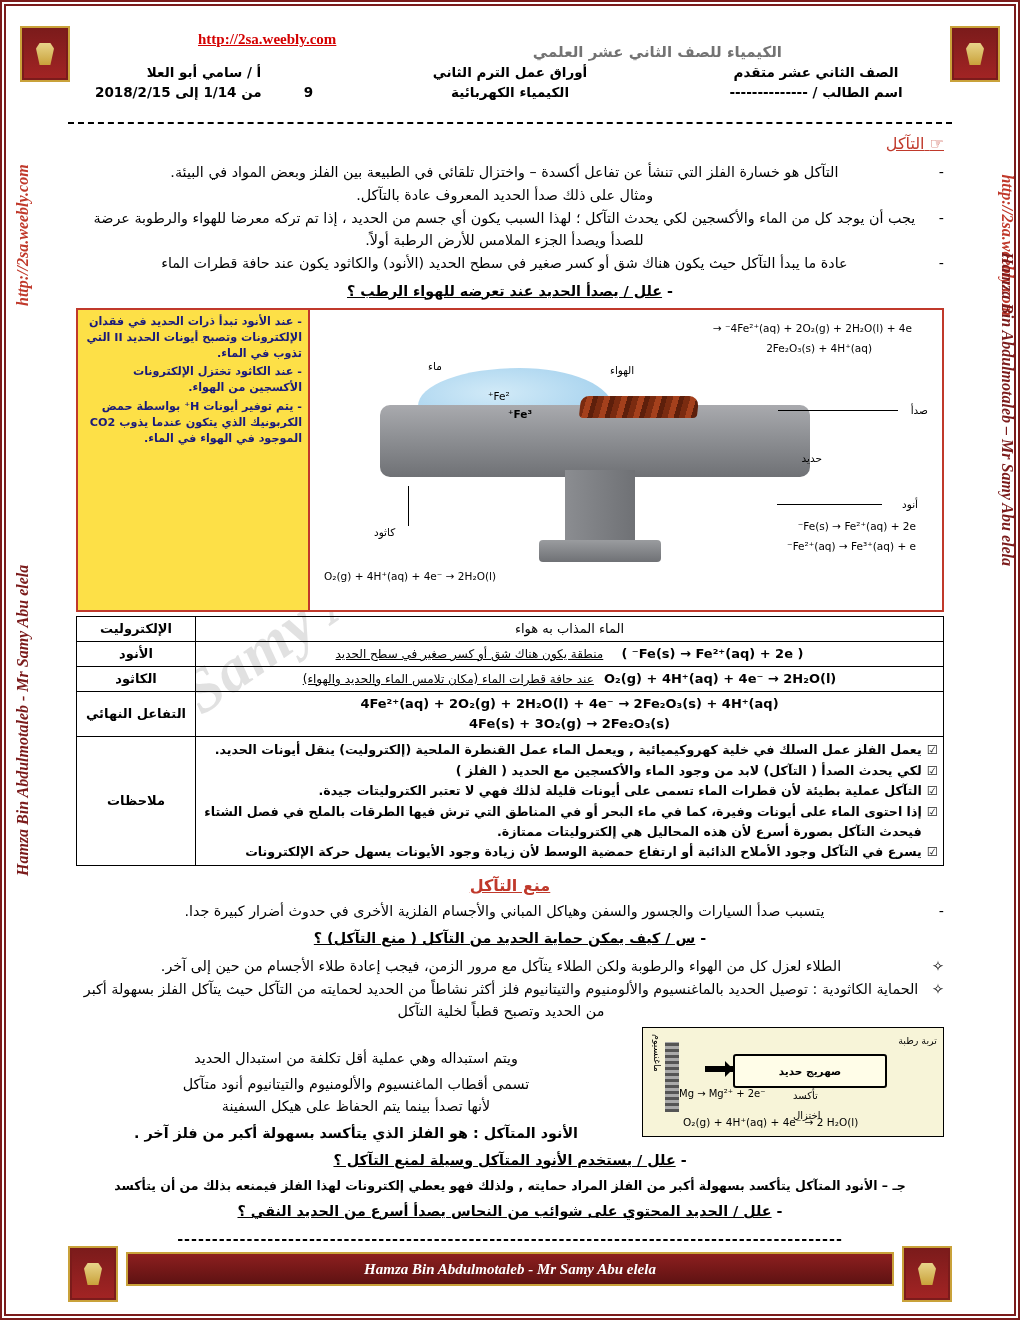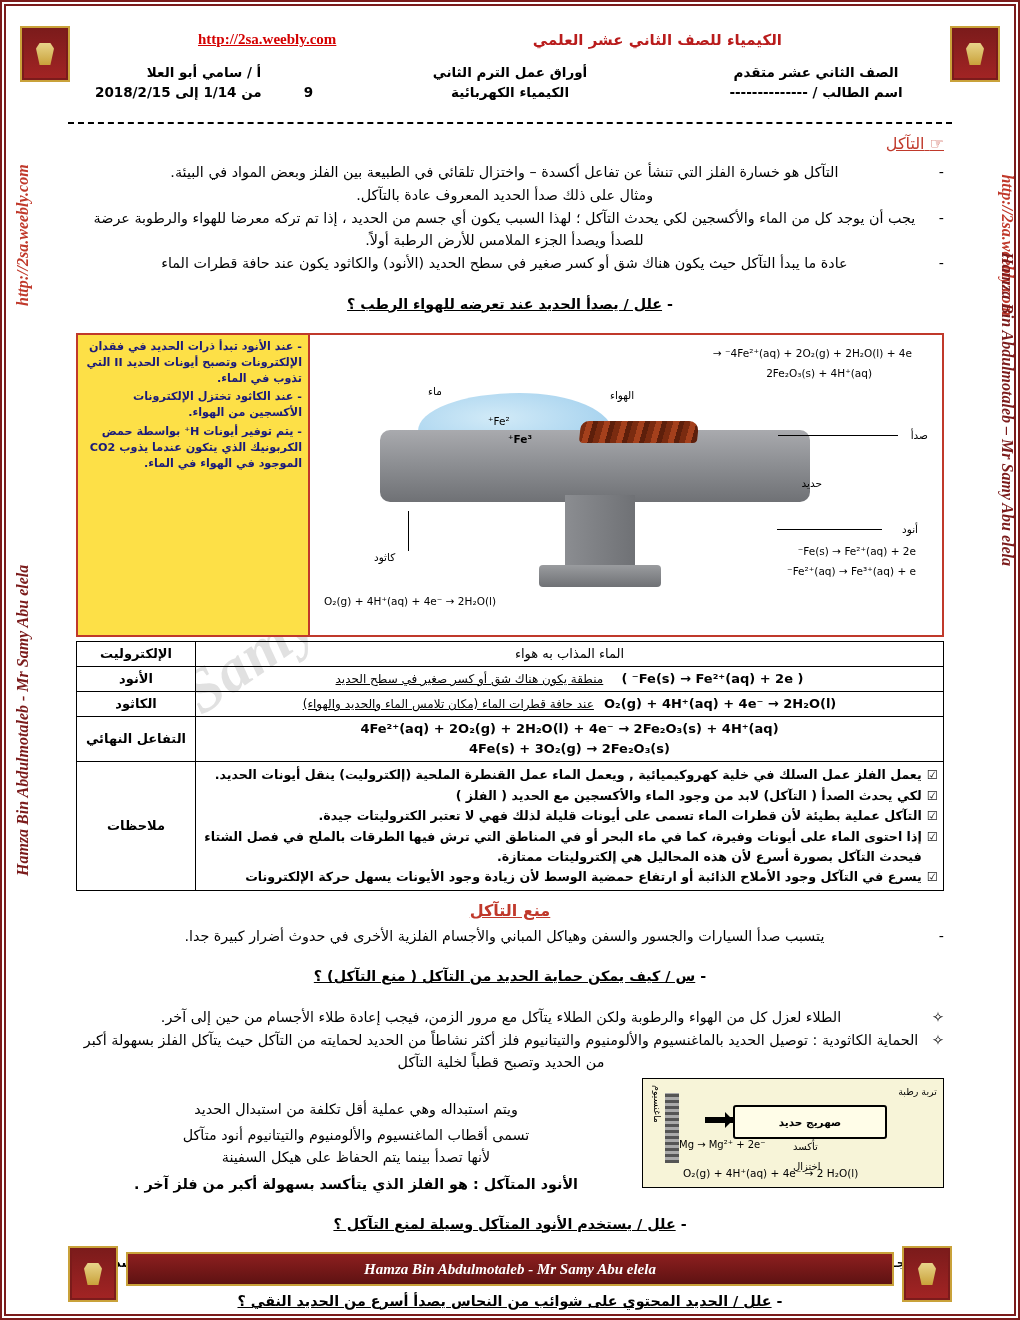--- a/index.html
+++ b/index.html
@@ -26,22 +26,22 @@
     display:flex;align-items:center;justify-content:center;
     height:30px;position:relative;
   }
   .site-url{
     color:#d40000;font-weight:bold;font-size:15px;
     font-family:"Liberation Serif",serif;
     text-decoration:underline;
     position:absolute;left:130px;top:3px;
   }
   .hdr-title{
-    color:#b91c1c;font-weight:bold;font-size:15px;
-    position:absolute;right:170px;top:3px;
+    color:#737373;font-weight:bold;font-size:15px;
+    position:absolute;right:170px;top:15px;
   }
   .hdr-grid{
     position:absolute;top:34px;left:0;right:0;
     display:grid;grid-template-columns:1fr 1.25fr 1fr;
     font-size:13.5px;font-weight:bold;
   }
   .hdr-grid div{padding:2px 6px;text-align:center;}
   .hdr-grid .r1{color:#000;}
   .hdr-sep{
     position:absolute;left:0;right:0;top:94px;
@@ -115,21 +115,21 @@
   .bullets{margin:0;padding:0;list-style:none;}
   .bullets li{
     display:flex;gap:6px;justify-content:flex-start;
     text-align:justify;direction:rtl;
     margin-bottom:1px;
   }
   .bullets li .dash{flex:0 0 auto;}
   .bullets li .txt{flex:1 1 auto;text-align:center;}
   .u{text-decoration:underline;}
   .b{font-weight:bold;}
-  .q-line{font-weight:bold;text-align:center;margin:18px 0;}
+  .q-line{font-weight:bold;text-align:center;margin:5px 0;}
   .q-line .u{text-decoration:underline;}
 
   
   .figure-wrap{
     display:flex;gap:0;margin:6px 0 4px 0;border:2px solid #c0392b;
   }
   .fig-left{
     flex:1 1 auto;position:relative;background:#fff;
     height:300px;border-left:2px solid #c0392b;
   }

